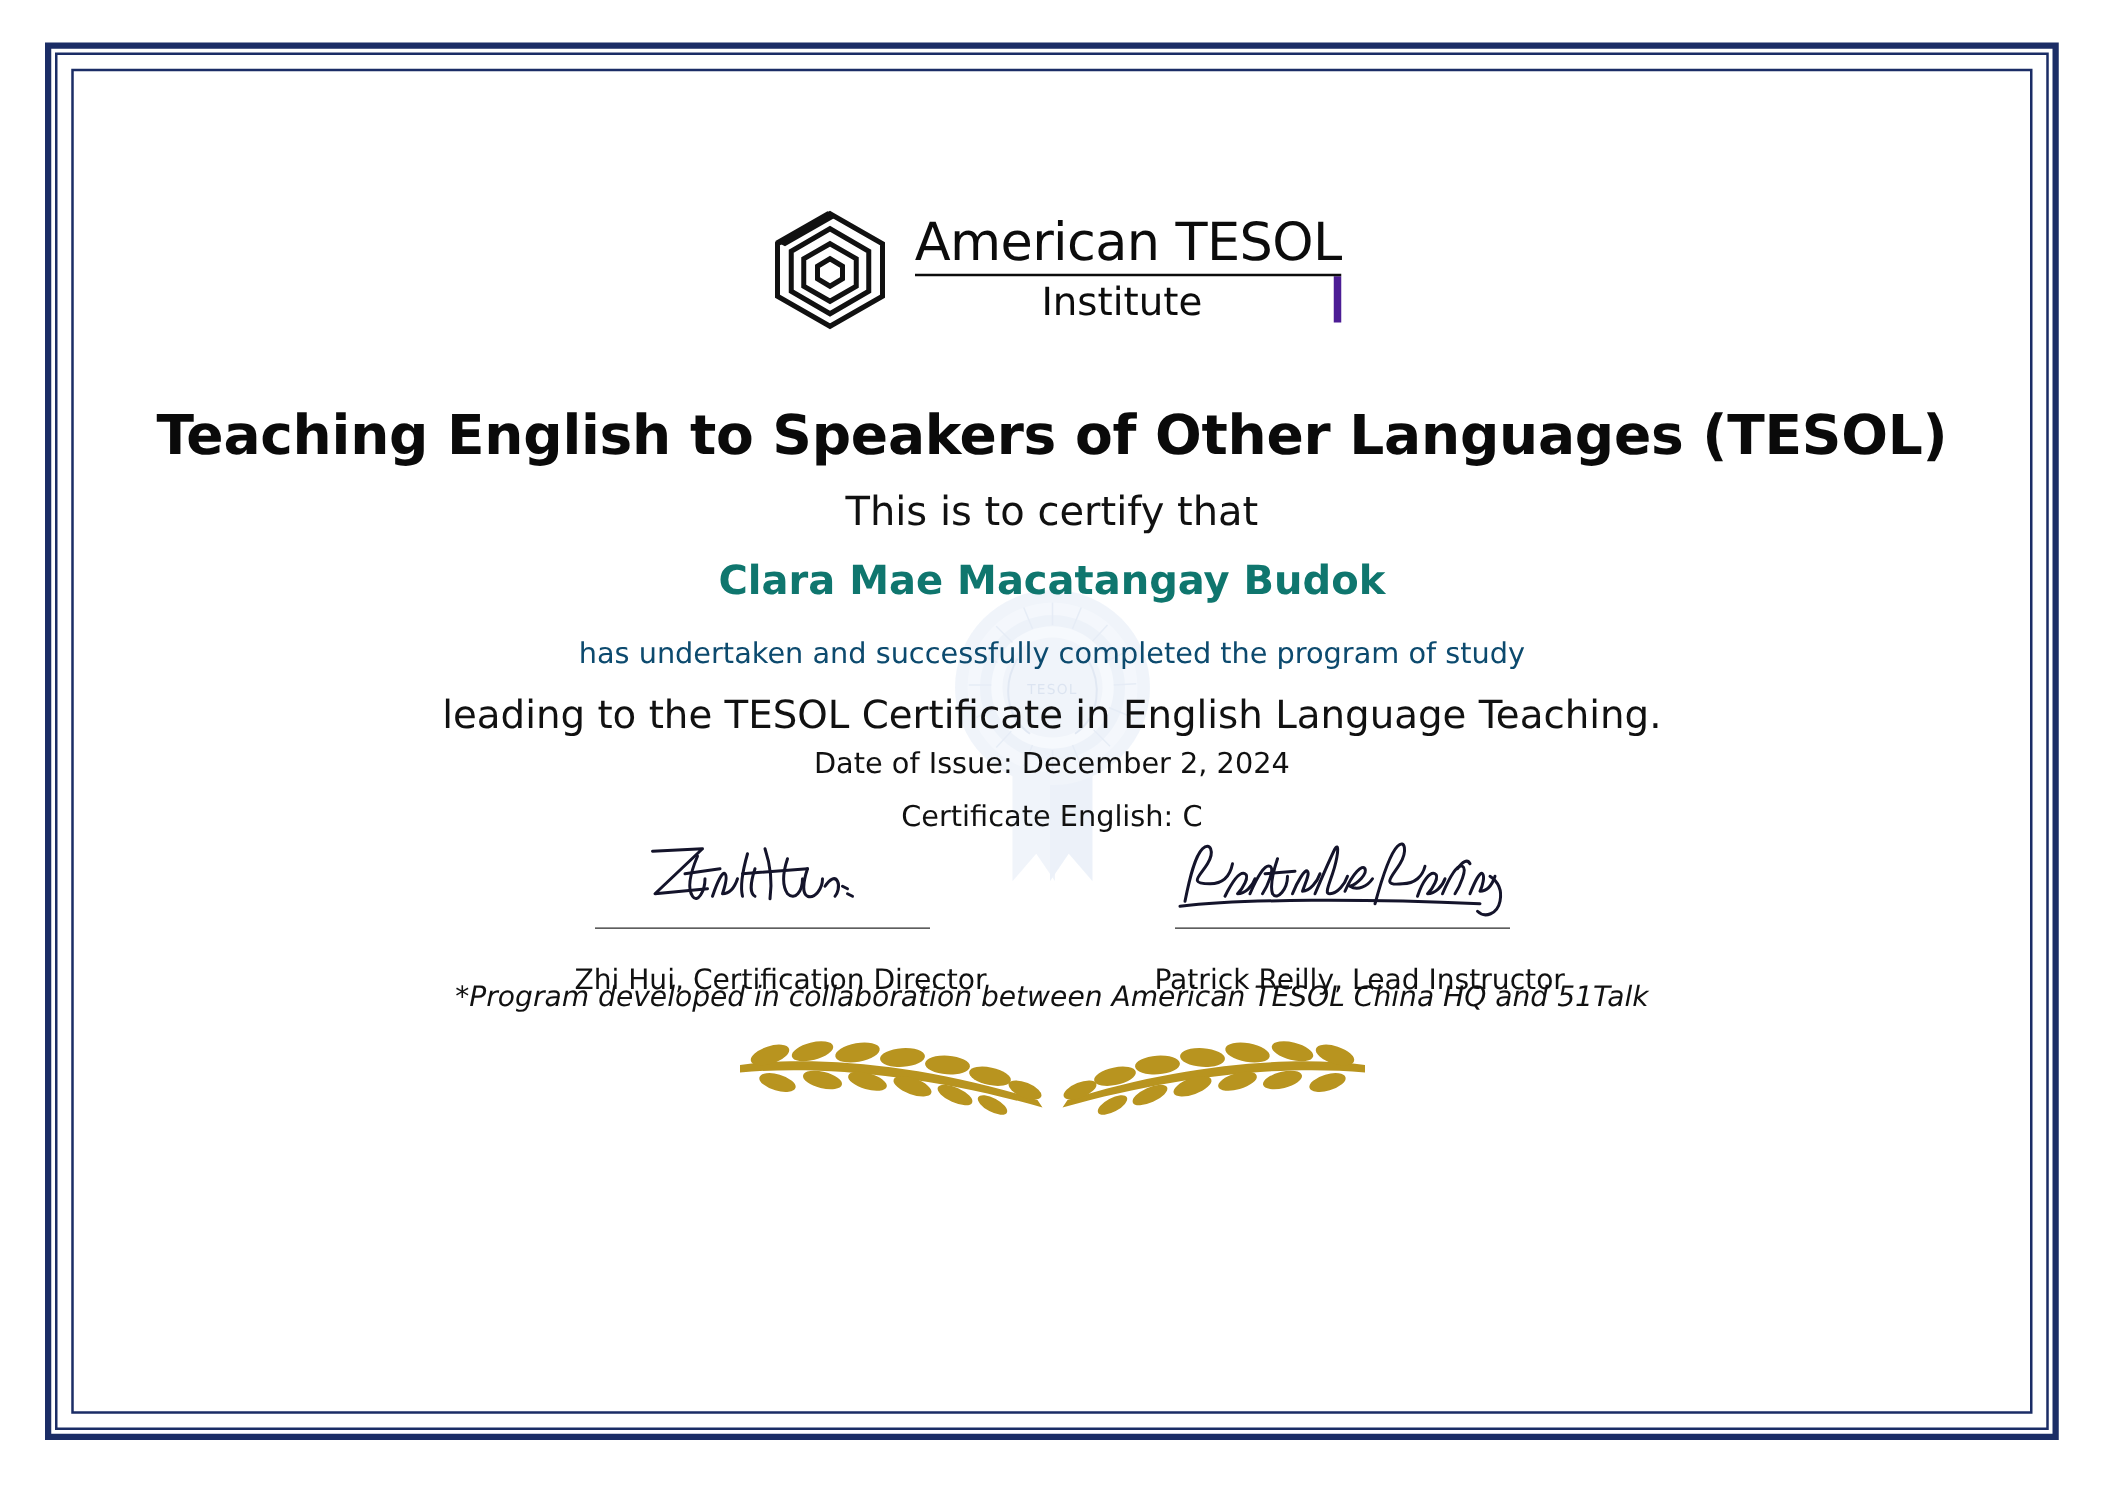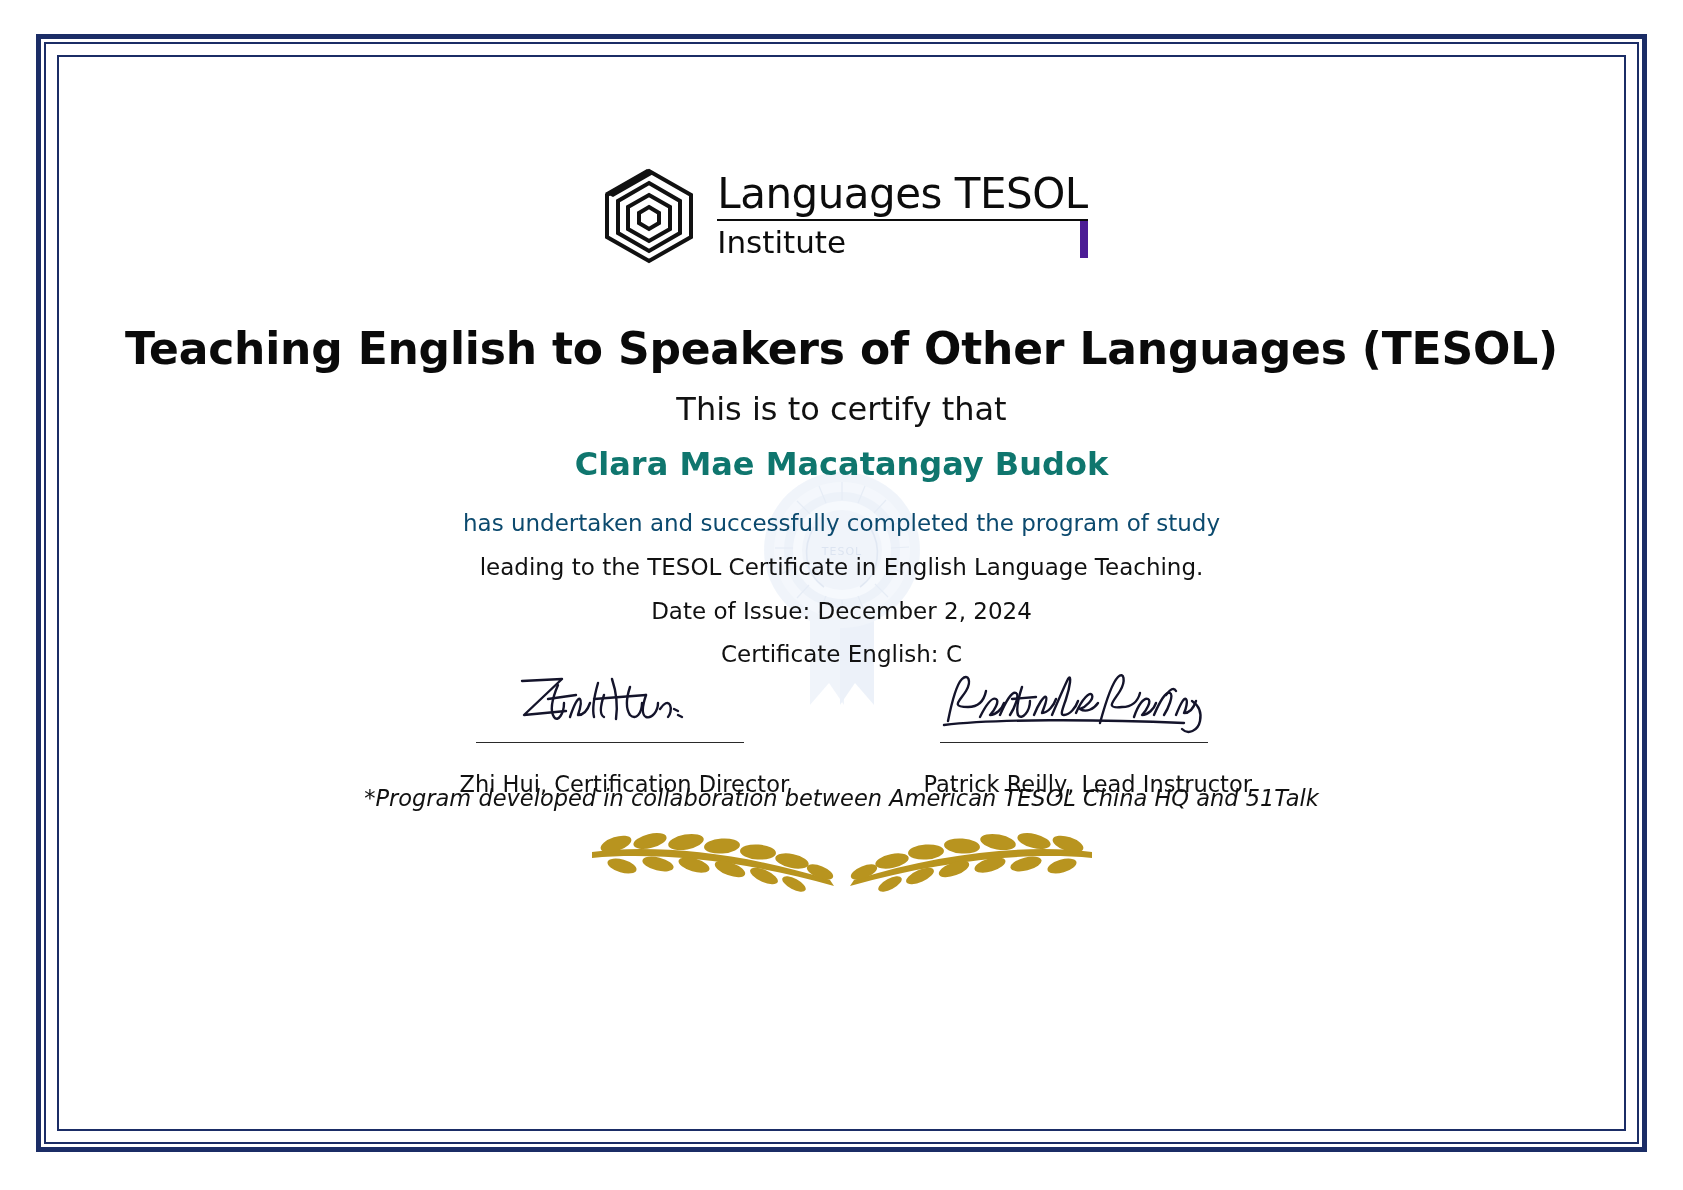--- a/index.html
+++ b/index.html
@@ -103,24 +103,24 @@
     letter-spacing: -0.5px;
     color: #0c0c0c;
     white-space: nowrap;
     border-bottom: 2px solid #0c0c0c;
     padding-bottom: 4px;
     display: inline-block;
   }
   .logo-text .line2 {
     font-size: 31px;
     color: #0c0c0c;
-    text-align: left;
+    text-align: center;
     padding-top: 6px;
     padding-right: 4px;
-    border-right: 8px solid #4c1d95;
+    border-right: 6px solid #4c1d95;
     display: block;
   }
 
   
   .headline {
     position: absolute;
     left: 0; right: 0;
     top: 268px;
     font-size: 44px;
     font-weight: bold;
@@ -150,21 +150,21 @@
     left: 0; right: 0;
     top: 455px;
     font-size: 23px;
     color: #0c4a6e;
     z-index: 2;
   }
   .body-line-2 {
     position: absolute;
     left: 0; right: 0;
     top: 499px;
-    font-size: 23px;
+    font-size: 31px;
     color: #111;
     z-index: 2;
   }
   .date-line {
     position: absolute;
     left: 0; right: 0;
     top: 543px;
     font-size: 23px;
     color: #111;
     z-index: 2;
@@ -295,21 +295,21 @@
           <polygon points="54,18 85,36 85,68 54,86 23,68 23,36"></polygon>
           <polygon points="54,30 75,42 75,64 54,76 33,64 33,42"></polygon>
           <polygon points="54,42 64,48 64,58 54,64 44,58 44,48"></polygon>
         </g>
         <g fill="#111111">
           <path d="M10 28 L52 4 L60 8 L18 32 Z"></path>
           <path d="M54 96 L96 72 L96 80 L54 100 Z" opacity="0.0"></path>
         </g>
       </svg>
       <div class="logo-text">
-        <span class="line1"><span style="font-weight:400">Languages</span><span style="font-weight:400"> TESOL</span></span>
+        <span class="line1"><span style="font-weight:400">American</span><span style="font-weight:400"> TESOL</span></span>
         <span class="line2">Institute</span>
       </div>
     </div>
 
     <div class="headline">Teaching English to Speakers of Other Languages (TESOL)</div>
 
     <div class="certify-line">This is to certify that</div>
 
     <div class="recipient">Clara Mae Macatangay Budok</div>
 

